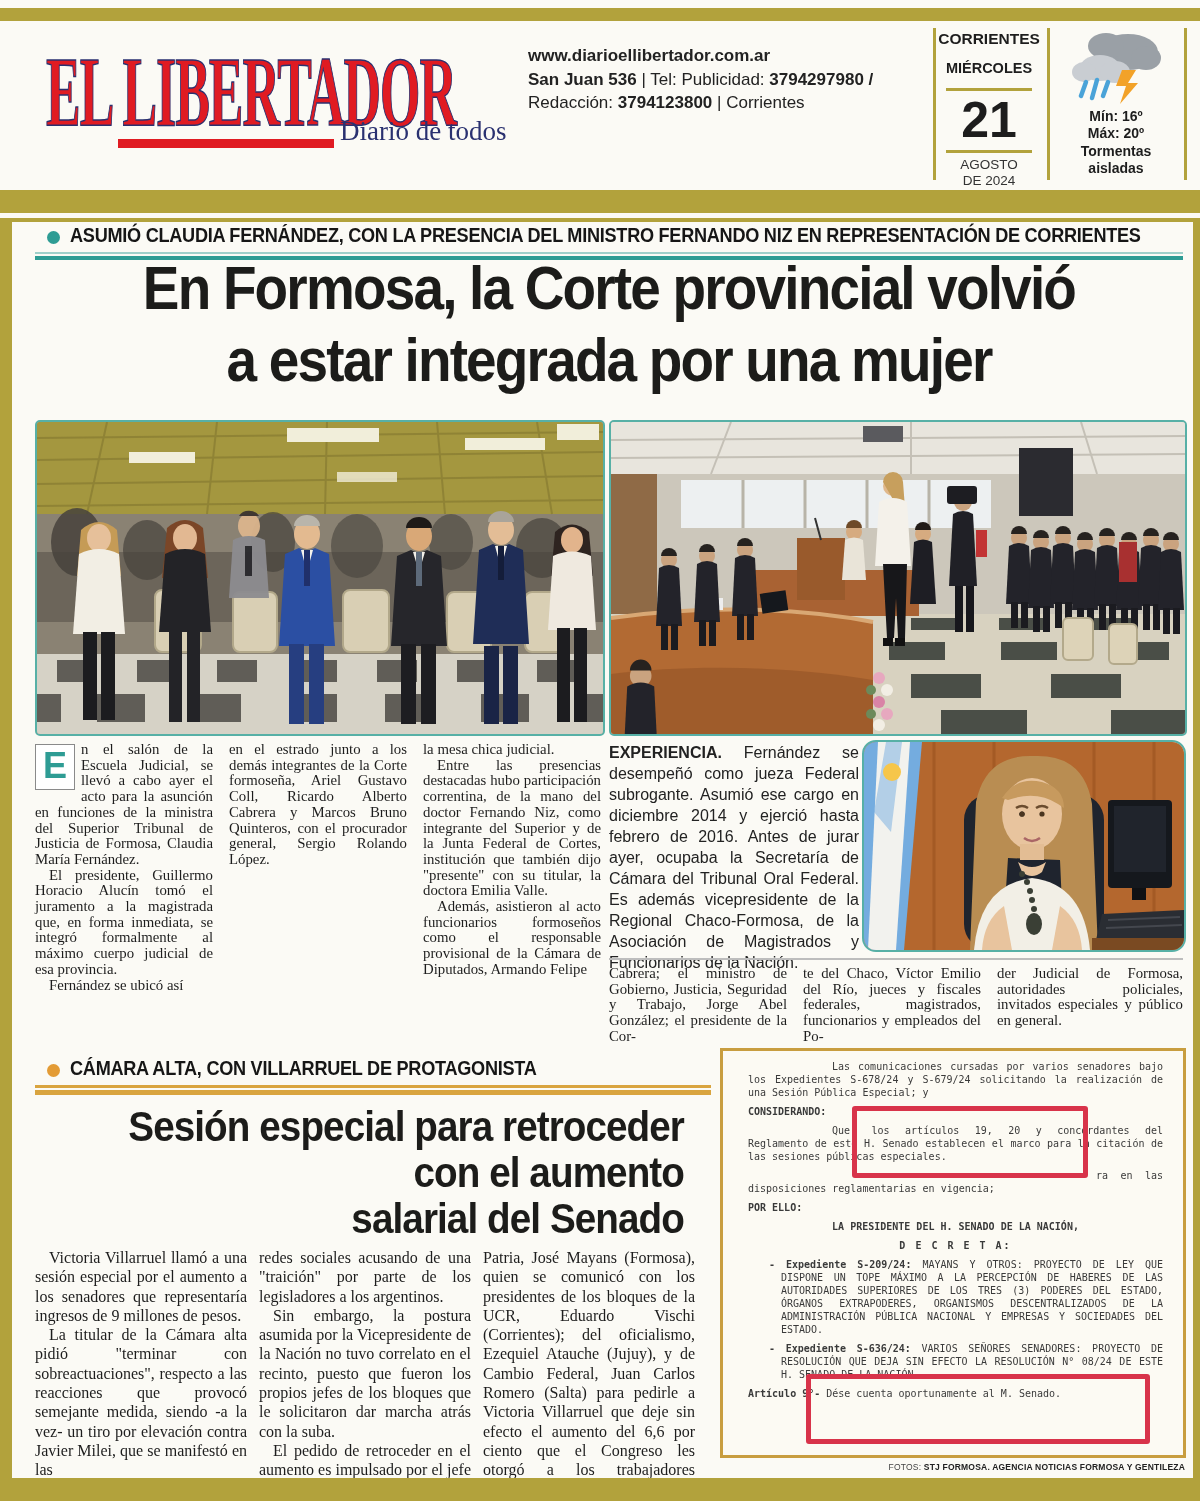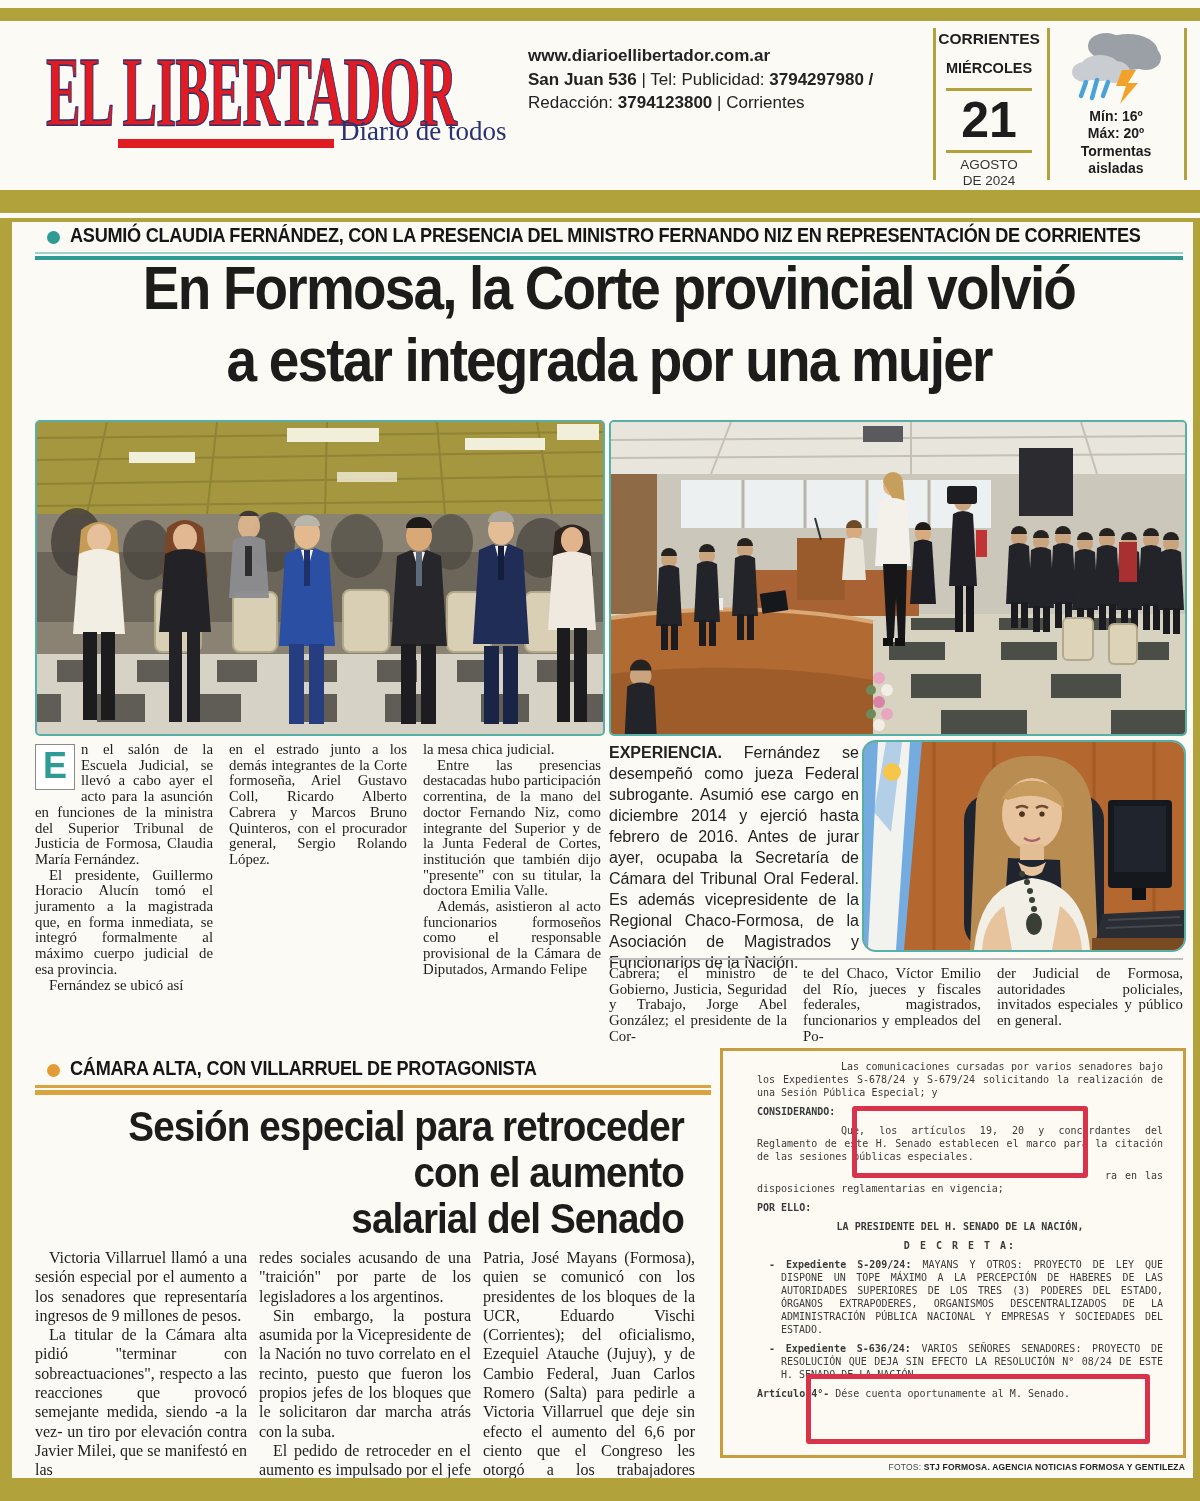--- a/index.html
+++ b/index.html
@@ -58,21 +58,21 @@
   .col2a{font-size:16px;line-height:19.3px;}
   .expbox{position:absolute;left:609px;top:742px;width:250px;height:212px;
           font-size:16px;line-height:21px;text-align:justify;color:#222;}
   .divider{position:absolute;background:#bdbdbd;}
 
   
   .docbox{position:absolute;left:720px;top:1048px;width:466px;height:410px;
           background:#fcfaf3;border:3px solid #c89d3f;box-sizing:border-box;
           font-family:"DejaVu Sans Mono",monospace;font-size:10px;line-height:13px;
           color:#3a3a3a;padding:9px 20px 6px 22px;text-align:justify;}
-  .docbox p{margin:0 0 6px 12px;}
+  .docbox p{margin:0 0 6px 3px;}
   .doc-ind{text-indent:84px;}
   .doc-hang{margin-left:36px !important;text-indent:-12px;}
   .doc-center{text-align:center;font-weight:bold;}
   .redbox{position:absolute;border:5px solid #d8334a;border-radius:3px;background:transparent;pointer-events:none;}
 
   .credit{position:absolute;right:15px;top:1462px;font-size:8.5px;color:#444;letter-spacing:.2px;}
   .credit .bold{color:#222;}
 </style>
 </head>
 <body>
@@ -501,21 +501,21 @@
   <figure class="docbox" style="margin:0;">
     <p class="doc-ind">Las comunicaciones cursadas por varios senadores bajo los Expedientes S-678/24 y S-679/24 solicitando la realización de una Sesión Pública Especial; y</p>
     <p class="bold">CONSIDERANDO:</p>
     <p class="doc-ind">Que, los artículos 19, 20 y concordantes del Reglamento de este H. Senado establecen el marco para la citación de las sesiones públicas especiales.</p>
     <p style="text-indent:348px;">ra en las disposiciones reglamentarias en vigencia;</p>
     <p class="bold">POR ELLO:</p>
     <p class="doc-center">LA PRESIDENTE DEL H. SENADO DE LA NACIÓN,</p>
     <p class="doc-center" style="letter-spacing:2px;">D E C R E T A:</p>
     <p class="doc-hang"><span class="bold">- Expediente S-209/24:</span><span> MAYANS Y OTROS: PROYECTO DE LEY QUE DISPONE UN TOPE MÁXIMO A LA PERCEPCIÓN DE HABERES DE LAS AUTORIDADES SUPERIORES DE LOS TRES (3) PODERES DEL ESTADO, ÓRGANOS EXTRAPODERES, ORGANISMOS DESCENTRALIZADOS DE LA ADMINISTRACIÓN PÚBLICA NACIONAL Y EMPRESAS Y SOCIEDADES DEL ESTADO.</span></p>
     <p class="doc-hang"><span class="bold">- Expediente S-636/24:</span><span> VARIOS SEÑORES SENADORES: PROYECTO DE RESOLUCIÓN QUE DEJA SIN EFECTO LA RESOLUCIÓN N° 08/24 DE ESTE H. SENADO DE LA NACIÓN.</span></p>
-    <p><span class="bold">Artículo 4°-</span><span> Dése cuenta oportunamente al M. Senado.</span></p>
+    <p><span class="bold">Artículo 9°-</span><span> Dése cuenta oportunamente al M. Senado.</span></p>
   </figure>
   <div class="redbox" style="left:852px;top:1106px;width:226px;height:62px;"></div>
   <div class="redbox" style="left:806px;top:1374px;width:334px;height:60px;"></div>
 
   <div class="credit"><span>FOTOS: </span><span class="bold">STJ FORMOSA. AGENCIA NOTICIAS FORMOSA Y GENTILEZA</span></div>
 </section>
 
 <div class="bar" style="top:1478px;height:23px;"></div>
 
 </body></html>

